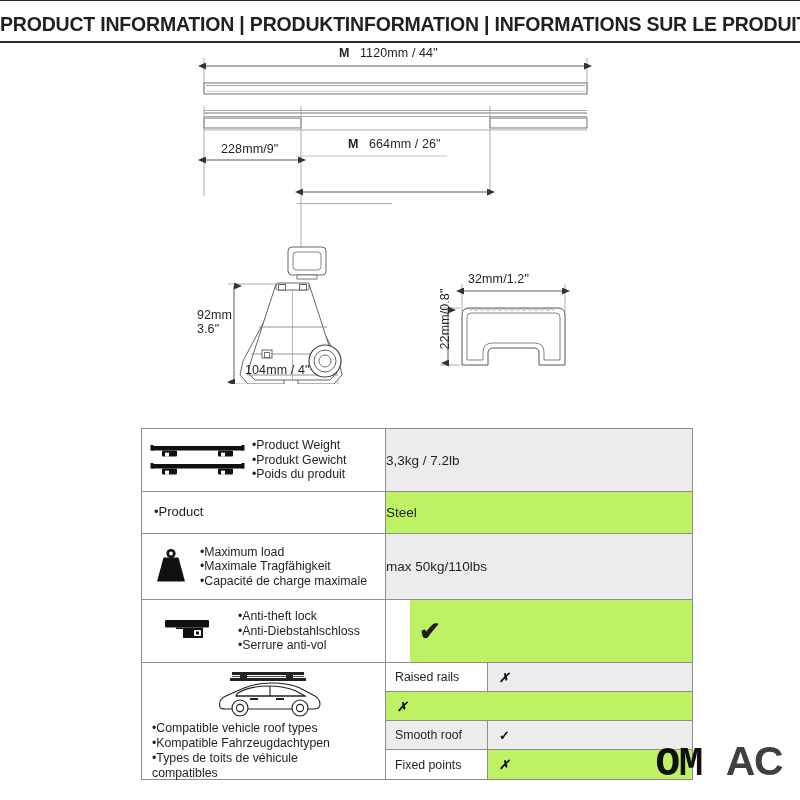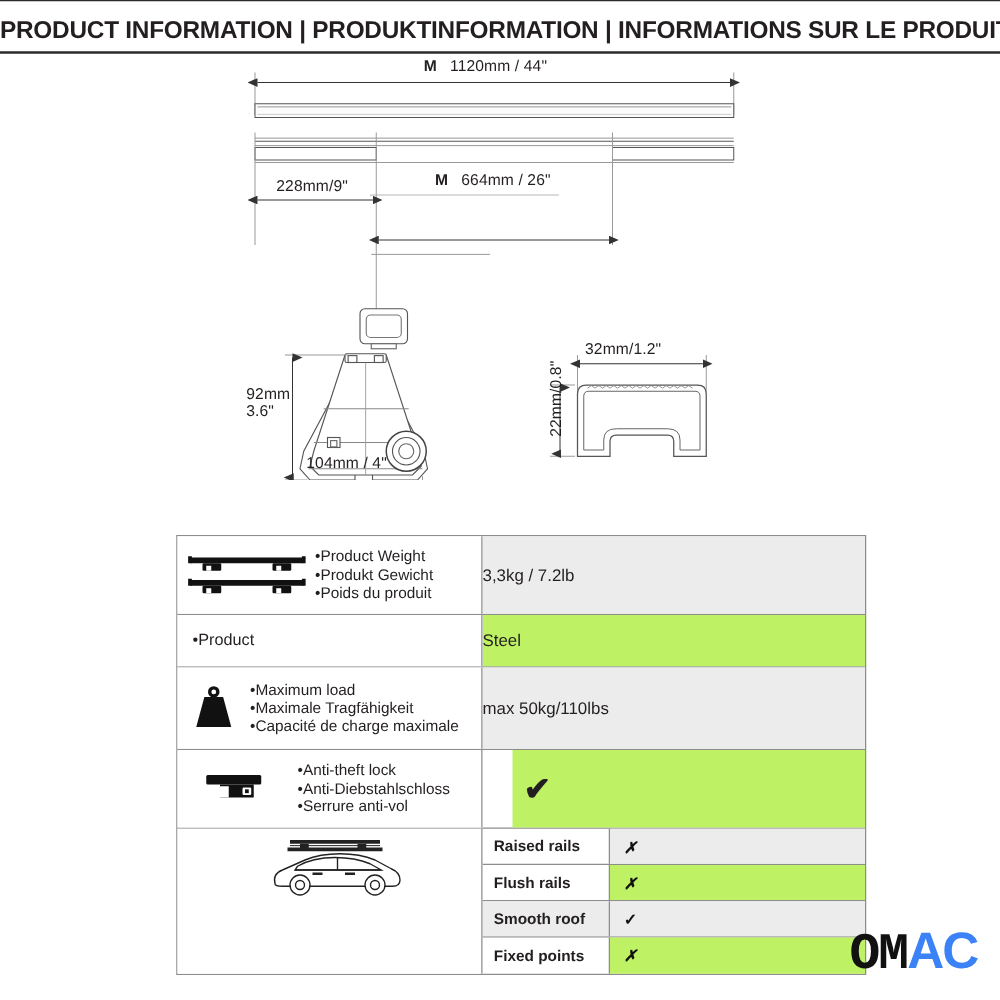--- a/index.html
+++ b/index.html
@@ -120,21 +120,20 @@
     border-bottom: 1px solid #8d8d8d;
   }
   .rt-row:last-child { border-bottom: none; }
   .rt-name {
     width: 102px; flex: 0 0 102px;
     border-right: 1px solid #8d8d8d;
     display: flex; align-items: center;
     padding-left: 9px;
     font-size: 12.3px;
     color: #231f20;
-    font-weight: bold;
   }
   .rt-mark {
     flex: 1 1 auto;
     display: flex; align-items: center;
     padding-left: 11px;
     font-size: 13px;
     color: #111;
     font-weight: 700;
   }
   .rt-mark.cross { font-style: italic; font-size: 12.5px; }
@@ -142,21 +141,21 @@
   
   #logo {
     position: absolute; right: 18px; bottom: 15px;
     font-family: "Liberation Sans", sans-serif;
     font-weight: 700;
     font-size: 41px;
     letter-spacing: -1.5px;
     line-height: 41px;
   }
   #logo .om { color: #111111; font-family: Liberation Mono, monospace; }
-  #logo .ac { color: #3b82f6; }
+  #logo .ac { color: #404040; margin-left: 24px; }
 </style>
 </head>
 <body>
 
 <div id="page">
 
   <div id="top-rule"></div>
   <div id="title">PRODUCT INFORMATION | PRODUKTINFORMATION | INFORMATIONS SUR LE PRODUIT</div>
   <div id="title-rule"></div>
 
@@ -418,29 +417,32 @@
               <rect x="40" y="29" width="8" height="2" fill="#222" stroke="none"></rect>
               <rect x="66" y="29" width="8" height="2" fill="#222" stroke="none"></rect>
 
               <circle cx="30" cy="39" r="8" fill="#fff"></circle>
               <circle cx="30" cy="39" r="3.6"></circle>
               <circle cx="90" cy="39" r="8" fill="#fff"></circle>
               <circle cx="90" cy="39" r="3.6"></circle>
             </g>
           </svg>
         </div>
+        <div class="labeltext" style="position:absolute; left:10px; top:58px; width:232px; line-height:15px;">•Compatible vehicle roof types
+•Kompatible Fahrzeugdachtypen
+•Types de toits de véhicule
+compatibles</div>
       </div>
 
       <div class="roof-right">
         <div class="rt-row">
           <div class="rt-name">Raised rails</div>
           <div class="rt-mark cross shaded">✗</div>
         </div>
         <div class="rt-row">
-          <div class="rt-name">Flush rails</div>
           <div class="rt-mark cross plain">✗</div>
         </div>
         <div class="rt-row">
           <div class="rt-name shaded">Smooth roof</div>
           <div class="rt-mark shaded">✓</div>
         </div>
         <div class="rt-row">
           <div class="rt-name">Fixed points</div>
           <div class="rt-mark cross plain">✗</div>
         </div>

